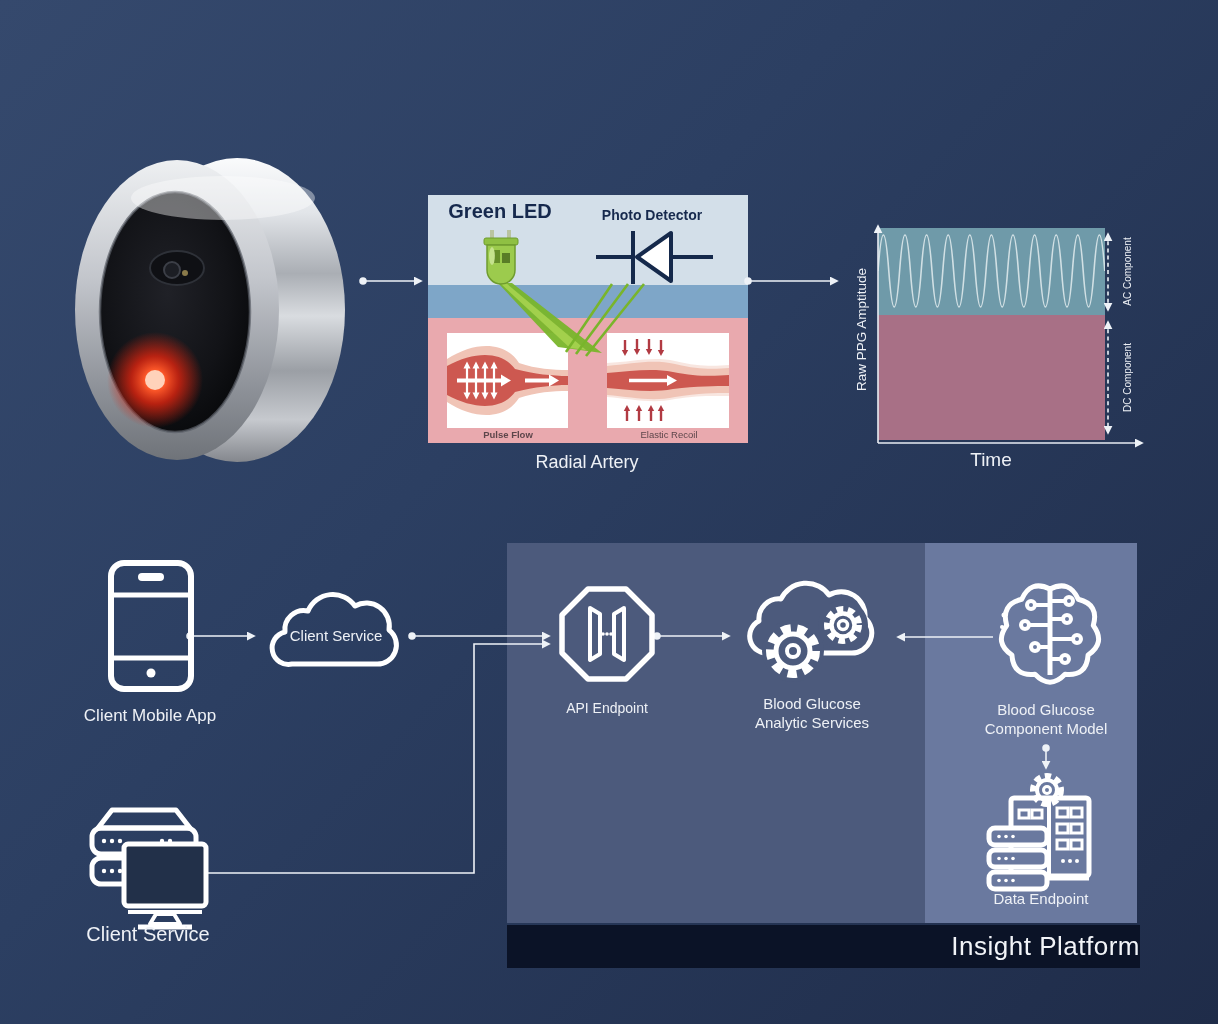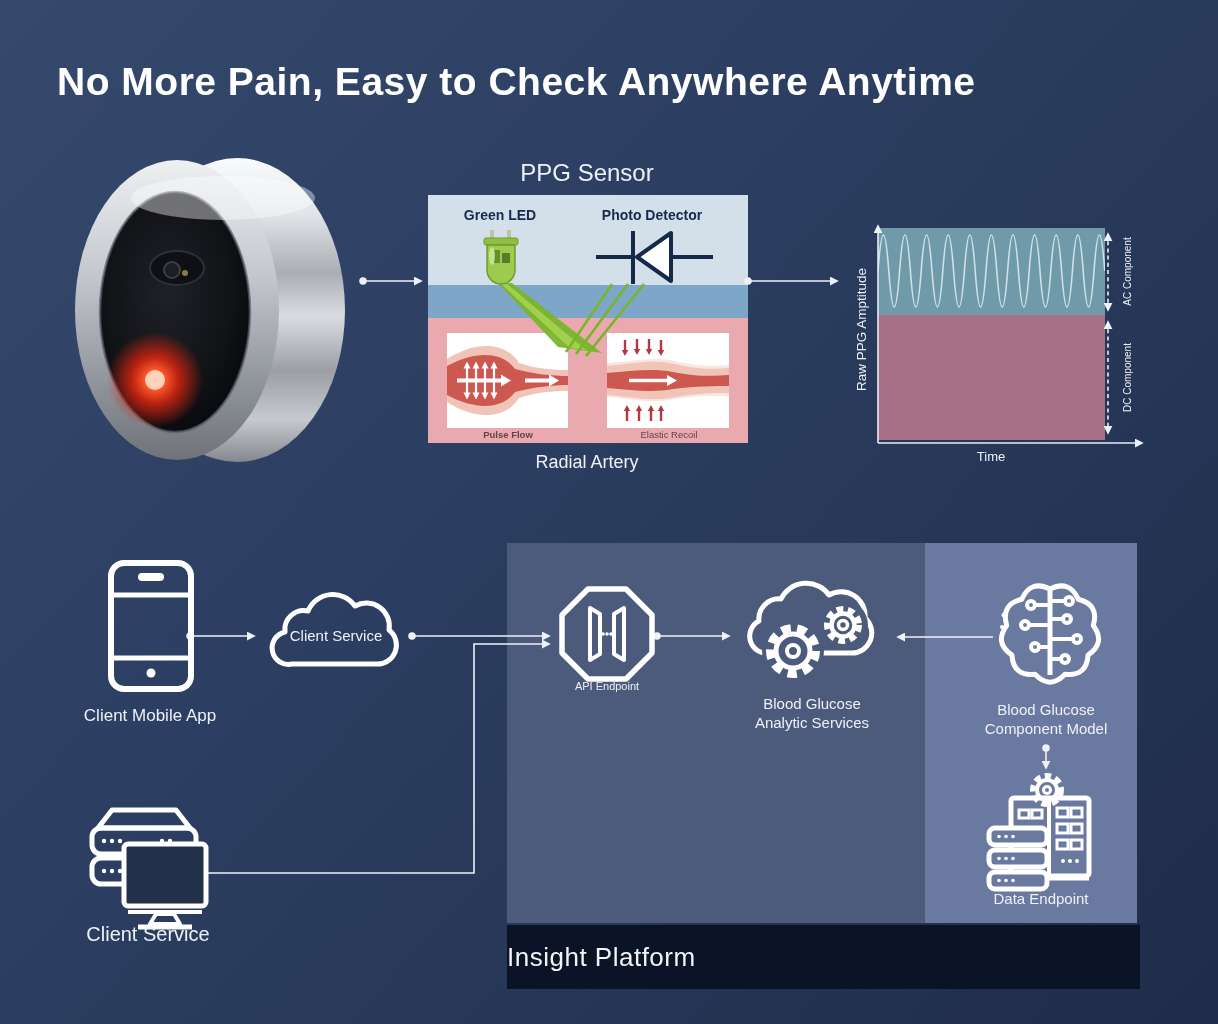--- a/index.html
+++ b/index.html
@@ -12,40 +12,39 @@
   .lbl{position:absolute;text-align:center;color:#eef1f6;font-family:"Liberation Sans",sans-serif;z-index:7;}
   .navy{color:#16294d;}
   .title{
     position:absolute;left:57px;top:60px;width:1100px;
     font-size:39px;font-weight:700;color:#ffffff;letter-spacing:.5px;z-index:7;
   }
   .vlabel{transform:rotate(-90deg);}
   .panel-main{position:absolute;left:507px;top:543px;width:418px;height:380px;background:#4c5a7c;z-index:1;}
   .panel-light{position:absolute;left:925px;top:543px;width:212px;height:380px;background:#6a799f;z-index:1;}
   .platform-bar{
-    position:absolute;left:507px;top:925px;width:633px;height:64px;background:#0b1327;z-index:1;
-    display:flex;align-items:center;justify-content:flex-start;
+    position:absolute;left:507px;top:925px;width:633px;height:43px;background:#0b1327;z-index:1;
+    display:flex;align-items:center;justify-content:flex-end;
   }
   .platform-bar span{font-size:26px;color:#f2f4f8;font-weight:500;letter-spacing:.5px;}
   .ppg-box{position:absolute;left:428px;top:195px;width:320px;height:248px;z-index:2;}
   .ppg-top{position:absolute;left:0;top:0;width:320px;height:90px;background:#d3dfe9;}
   .ppg-skin{position:absolute;left:0;top:90px;width:320px;height:33px;background:#7ea6c8;}
   .ppg-pink{position:absolute;left:0;top:123px;width:320px;height:125px;background:#e9a9ae;}
   .artery-panel{position:absolute;top:138px;width:121px;height:95px;background:#ffffff;}
   svg{display:block;}
   .icon{z-index:6;}
   .overlay{z-index:5;pointer-events:none;}
   .chartsvg{z-index:4;}
 </style>
 </head>
 <body>
 
 <div class="stage">
 
-  <div class="title">No More Pain, Easy to Check Anywhere Anytime</div>
 
   <div class="panel-main"></div>
   <div class="panel-light"></div>
   <div class="platform-bar">
     <span>Insight Platform</span>
   </div>
 
   <svg class="abs icon" style="left:65px;top:150px" width="285" height="320" viewBox="0 0 285 320">
     <defs>
       <linearGradient id="metal" x1="0" y1="0" x2="0" y2="1">
@@ -313,35 +312,34 @@
       <circle cx="34" cy="83" r="2.2" fill="#fff"></circle>
       <circle cx="42" cy="83" r="2.2" fill="#fff"></circle>
     <g>
       <rect x="46" y="56" width="82" height="62" rx="4" fill="#223049" stroke="#fff" stroke-width="5"></rect>
       <line x1="50" y1="124" x2="124" y2="124" stroke="#fff" stroke-width="4"></line>
       <path d="M78,126 L96,126 L102,136 L72,136 Z" fill="none" stroke="#fff" stroke-width="4" stroke-linejoin="round"></path>
       <line x1="60" y1="139" x2="114" y2="139" stroke="#fff" stroke-width="5"></line>
     </g>
   </svg>
 
-  <div class="lbl" style="left:457px;top:159px;width:260px;font-size:24px">PPG Sensor</div>
-  <div class="lbl navy" style="left:440px;top:207px;width:120px;font-size:14px;font-weight:600">Green LED</div>
+  <div class="lbl navy" style="left:440px;top:200px;width:120px;font-size:20px;font-weight:600">Green LED</div>
   <div class="lbl navy" style="left:577px;top:207px;width:150px;font-size:14px;font-weight:600">Photo Detector</div>
   <div class="lbl" style="left:448px;top:429px;width:120px;font-size:9.5px;color:#5d464b;font-weight:700">Pulse Flow</div>
   <div class="lbl" style="left:608px;top:429px;width:122px;font-size:9.5px;color:#5d464b;font-weight:400">Elastic Recoil</div>
   <div class="lbl" style="left:487px;top:452px;width:200px;font-size:18px">Radial Artery</div>
 
   <div class="lbl vlabel" style="left:761px;top:322px;width:200px;font-size:13.5px">Raw PPG Amptitude</div>
-  <div class="lbl" style="left:941px;top:449px;width:100px;font-size:13px">Time</div>
+  <div class="lbl" style="left:941px;top:449px;width:100px;font-size:19px">Time</div>
   <div class="lbl vlabel" style="left:1067px;top:266px;width:120px;font-size:10px">AC Component</div>
   <div class="lbl vlabel" style="left:1067px;top:372px;width:120px;font-size:10px">DC Component</div>
 
   <div class="lbl" style="left:40px;top:706px;width:220px;font-size:17px">Client Mobile App</div>
   <div class="lbl" style="left:266px;top:627px;width:140px;font-size:15px">Client Service</div>
-  <div class="lbl" style="left:527px;top:680px;width:160px;font-size:11px">API Endpoint</div>
+  <div class="lbl" style="left:527px;top:700px;width:160px;font-size:14px">API Endpoint</div>
   <div class="lbl" style="left:732px;top:694px;width:160px;font-size:15px;line-height:19px">
     <span style="display:block">Blood Glucose</span>
     <span style="display:block">Analytic Services</span>
   </div>
   <div class="lbl" style="left:966px;top:700px;width:160px;font-size:15px;line-height:19px">
     <span style="display:block">Blood Glucose</span>
     <span style="display:block">Component Model</span>
   </div>
   <div class="lbl" style="left:941px;top:890px;width:200px;font-size:15px">Data Endpoint</div>
   <div class="lbl" style="left:48px;top:923px;width:200px;font-size:20px">Client Service</div>

